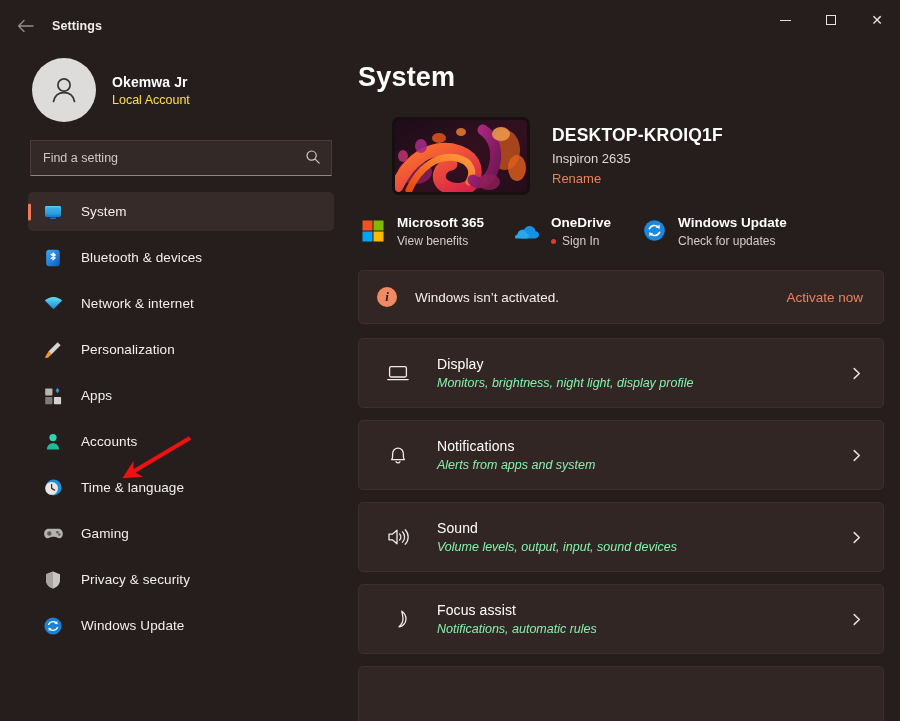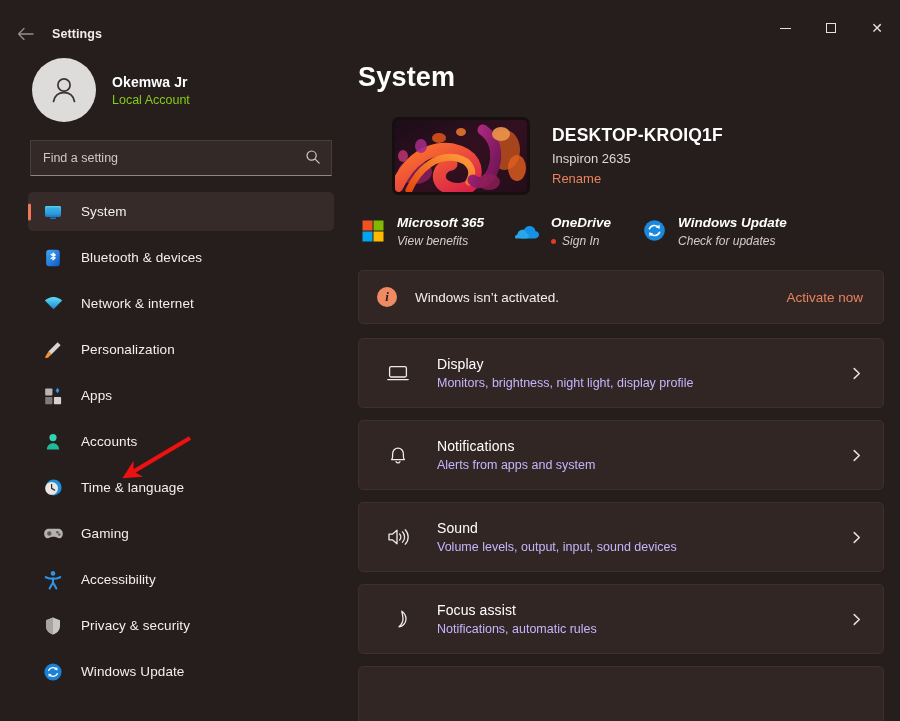--- a/index.html
+++ b/index.html
@@ -18,21 +18,21 @@
     position: relative;
     width: 900px;
     height: 721px;
     background: #261e1c;
     overflow: hidden;
   }
 
   
   .titlebar {
     position: absolute;
-    top: 12px; left: 0;
+    top: 4px; left: 0;
     width: 900px; height: 44px;
     display: flex;
     align-items: center;
   }
   .back-btn {
     width: 42px; height: 32px;
     margin-left: 4px;
     display: flex; align-items: center; justify-content: center;
     border-radius: 4px;
     cursor: pointer;
@@ -83,21 +83,21 @@
   }
   .profile-text { margin-left: 16px; }
   .profile-name {
     font-size: 14px;
     font-weight: 700;
     color: #ffffff;
     letter-spacing: 0.1px;
   }
   .profile-sub {
     font-size: 12.5px;
-    color: #84cc16;
+    color: #fde047;
     margin-top: 3px;
   }
 
   .search-wrap {
     position: relative;
     margin: 0 2px 16px 2px;
     height: 36px;
   }
   .search-box {
     width: 100%;
@@ -203,21 +203,20 @@
     margin-top: 5px;
     cursor: pointer;
     text-decoration: none;
   }
 
   .quicklinks {
     display: flex;
     align-items: center;
     margin-bottom: 22px;
     padding-left: 2px;
-    font-style: italic;
   }
   .ql {
     display: flex;
     align-items: center;
     cursor: pointer;
   }
   .ql + .ql { margin-left: 30px; }
   .ql-icon {
     width: 26px; height: 26px;
     display: flex; align-items: center; justify-content: center;
@@ -297,22 +296,23 @@
     display: flex; align-items: center; justify-content: center;
     margin-right: 26px;
   }
   .card-title {
     font-size: 14px;
     color: #ffffff;
     letter-spacing: 0.1px;
   }
   .card-sub {
     font-size: 12.5px;
-    color: #c4b5fd;
+    color: #86efac;
     margin-top: 4px;
+    font-style: italic;
   }
   .card-chevron {
     margin-left: auto;
     display: flex; align-items: center;
   }
   .card.partial {
     height: 70px;
     margin-bottom: 0;
   }
 
@@ -473,30 +473,20 @@
           <svg width="21" height="21" viewBox="0 0 21 21">
             <path d="M5.6 5.8 H15.4 C18.2 5.8 19.8 8.2 19.8 10.8 C19.8 13.4 18.4 15.3 16.4 15.3 C14.6 15.3 14.0 13.7 10.5 13.7 C7.0 13.7 6.4 15.3 4.6 15.3 C2.6 15.3 1.2 13.4 1.2 10.8 C1.2 8.2 2.8 5.8 5.6 5.8 Z" fill="#b6b2b0"></path>
             <circle cx="6.3" cy="10.5" r="2.2" fill="#5d5956"></circle>
             <circle cx="14.4" cy="9.3" r="1.25" fill="#5d5956"></circle>
             <circle cx="16.3" cy="11.4" r="1.25" fill="#5d5956"></circle>
           </svg>
         </span>
         <span class="nav-label">Gaming</span>
       </div>
 
-      <div class="nav-item">
-        <span class="nav-icon">
-          <svg width="20" height="20" viewBox="0 0 20 20">
-            <circle cx="10" cy="3.4" r="2.3" fill="#2f93e8"></circle>
-            <path d="M2.8 7.2 C5.2 8.3 7.5 8.8 10 8.8 C12.5 8.8 14.8 8.3 17.2 7.2" fill="none" stroke="#2f93e8" stroke-width="2.1" stroke-linecap="round"></path>
-            <path d="M10 8.2 L10 12.4 M10 12.4 L6.6 18.4 M10 12.4 L13.4 18.4" fill="none" stroke="#2f93e8" stroke-width="2.1" stroke-linecap="round" stroke-linejoin="round"></path>
-          </svg>
-        </span>
-        <span class="nav-label">Accessibility</span>
-      </div>
 
       <div class="nav-item">
         <span class="nav-icon">
           <svg width="20" height="20" viewBox="0 0 20 20">
             <path d="M10 1.6 L17 4.2 V10 C17 14.3 13.9 17.3 10 18.6 C6.1 17.3 3 14.3 3 10 V4.2 Z" fill="#cac6c4"></path>
             <path d="M10 1.6 L3 4.2 V10 C3 14.3 6.1 17.3 10 18.6 Z" fill="#a8a4a2"></path>
           </svg>
         </span>
         <span class="nav-label">Privacy &amp; security</span>
       </div>

